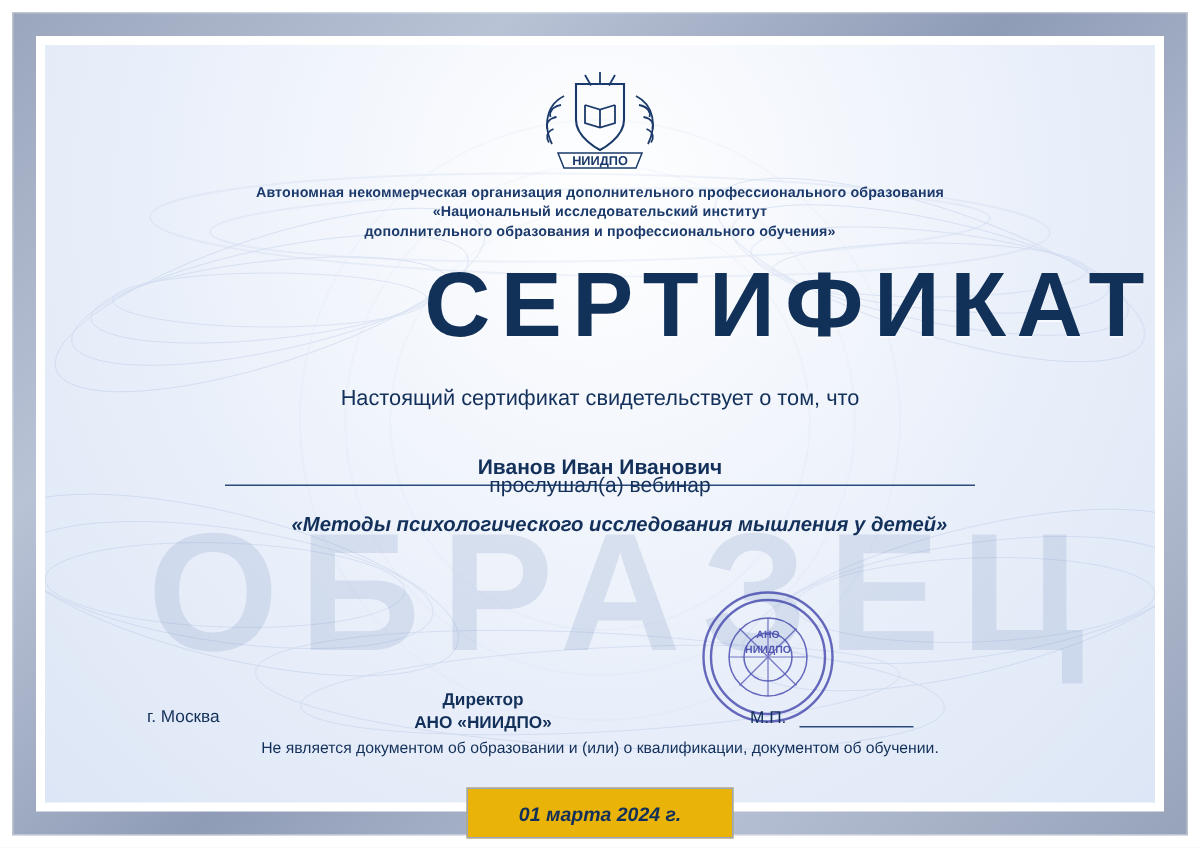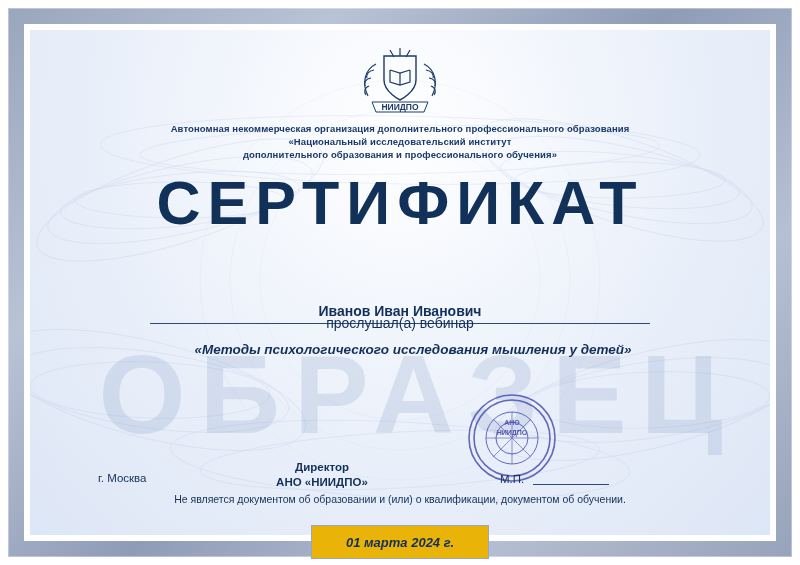--- a/index.html
+++ b/index.html
@@ -122,21 +122,21 @@
     line-height: 13px;
     letter-spacing: 0.1px;
   }
 
   
   .title {
     position: absolute;
     left: 0;
     right: 0;
     top: 138px;
-    text-align: center;
+    text-align: right;
     font-size: 61px;
     font-weight: bold;
     letter-spacing: 7px;
     color: #123159;
     text-shadow: 0 1px 0 rgba(255,255,255,0.6);
   }
 
   
   .statement {
     position: absolute;
@@ -354,20 +354,21 @@
       </svg>
 
       <div class="org-block">
         <div>Автономная некоммерческая организация дополнительного профессионального образования</div>
         <div>«Национальный исследовательский институт</div>
         <div>дополнительного образования и профессионального обучения»</div>
       </div>
 
       <div class="title">СЕРТИФИКАТ</div>
 
+      <div class="statement">Настоящий сертификат свидетельствует о том, что</div>
 
       <div class="name-wrap">
         <div class="name-text">Иванов Иван Иванович</div>
         <div class="name-rule"></div>
       </div>
 
       <div class="listened">прослушал(а) вебинар</div>
 
       <div class="course">«Методы психологического исследования мышления у детей»</div>
 

